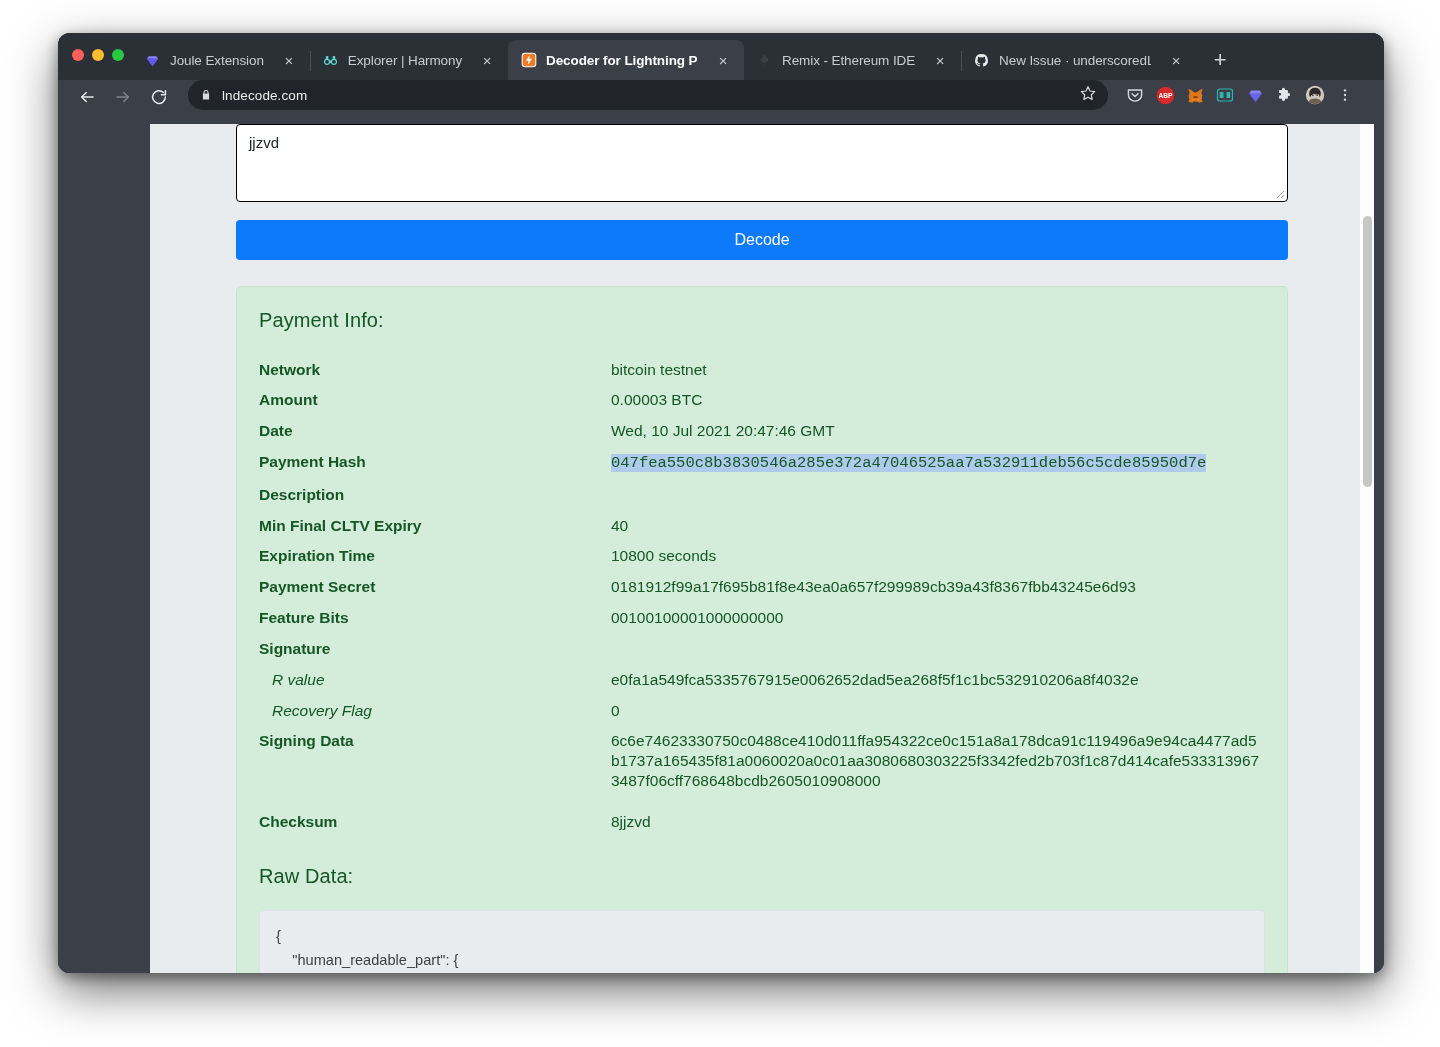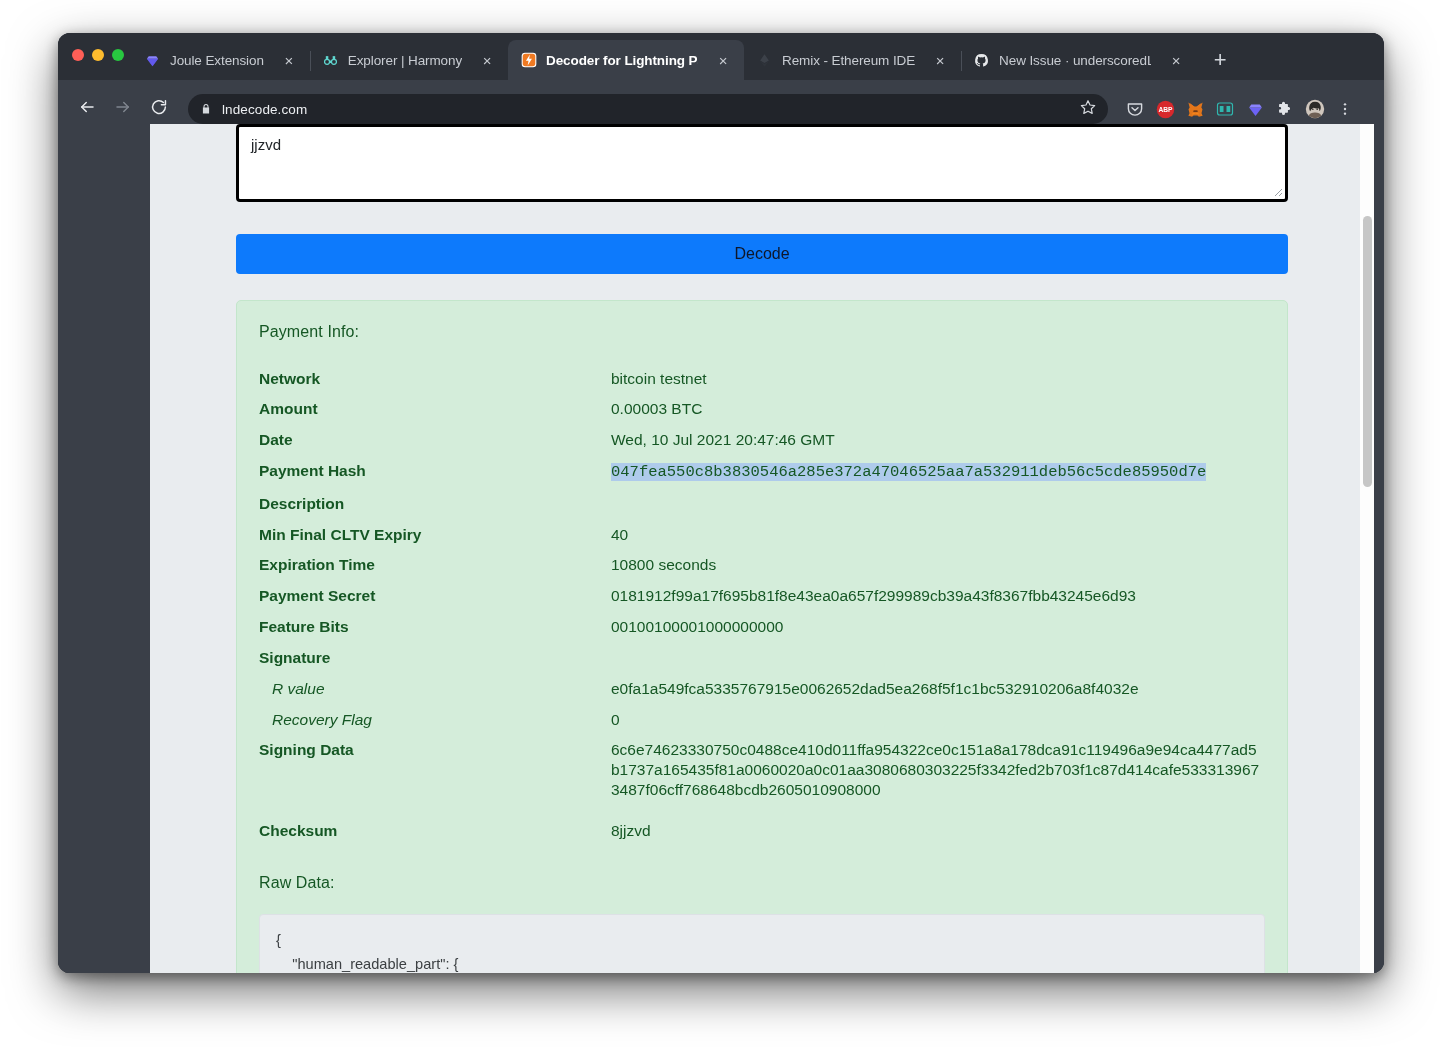--- a/index.html
+++ b/index.html
@@ -56,21 +56,21 @@
   .tab .sep {
     position:absolute; right:-1px; top:11px; width:1px; height:20px; background:#4a4f58;
   }
   .newtab {
     width:34px; height:40px; display:flex; align-items:center; justify-content:center;
     color:#d3d7dd; font-size:22px; font-weight:300; margin-left:6px;
   }
 
   
   .navbar {
-    height:44px; background:#3a3f48; display:flex; align-items:flex-end;
+    height:44px; background:#3a3f48; display:flex; align-items:flex-start;
     padding:0 12px; gap:2px;
   }
   .navbtn {
     width:34px; height:34px; display:flex; align-items:center; justify-content:center;
     border-radius:6px; color:#e8eaed;
   }
   .navbtn.dim { color:#7f858e; }
   .urlbar {
     flex:1; height:30px; margin:0 8px 0 10px; background:#21242a;
     border-radius:15px; display:flex; align-items:center; padding:0 12px; gap:10px;
@@ -98,38 +98,38 @@
   }
   .scrollthumb {
     position:absolute; left:2.5px; top:92px; width:9px; height:271px;
     background:#c6c6c6; border-radius:5px;
   }
   .gutter-right { width:10px; background:#3a3f48; flex:0 0 10px; }
 
   
   .ta-wrap { padding:0 0 0 0; }
   .textarea {
-    background:#ffffff; border:3px solid #000000; border-radius:4px;
+    background:#ffffff; border:1px solid #000000; border-radius:4px;
     margin:0 24px; height:78px; padding:9px 12px; color:#212529; font-size:15px;
     position:relative;
   }
   .ta-resize {
     position:absolute; right:2px; bottom:2px; width:12px; height:12px;
   }
   .btn-decode {
-    margin:32px 24px 0; height:40px; background:#0d7afc; border-radius:4px;
-    color:#0f172a; font-size:16px; display:flex; align-items:center; justify-content:center;
+    margin:18px 24px 0; height:40px; background:#0d7afc; border-radius:4px;
+    color:#ffffff; font-size:16px; display:flex; align-items:center; justify-content:center;
   }
 
   .alert {
     margin:26px 24px 0; background:#d4edda; border:1px solid #c3e6cb;
     border-radius:5px; padding:22px 22px 18px;
   }
   .alert h2 {
-    color:#155724; font-size:16px; font-weight:400; letter-spacing:0.1px;
+    color:#155724; font-size:20px; font-weight:400; letter-spacing:0.1px;
     margin-bottom:22px;
   }
   .alert h2.raw { margin-top:28px; }
 
   table.info { width:100%; border-collapse:collapse; }
   table.info td {
     color:#155724; font-size:15.5px; padding:5.5px 0; vertical-align:top;
     line-height:1.28;
   }
   table.info td.k { width:352px; font-weight:bold; }

